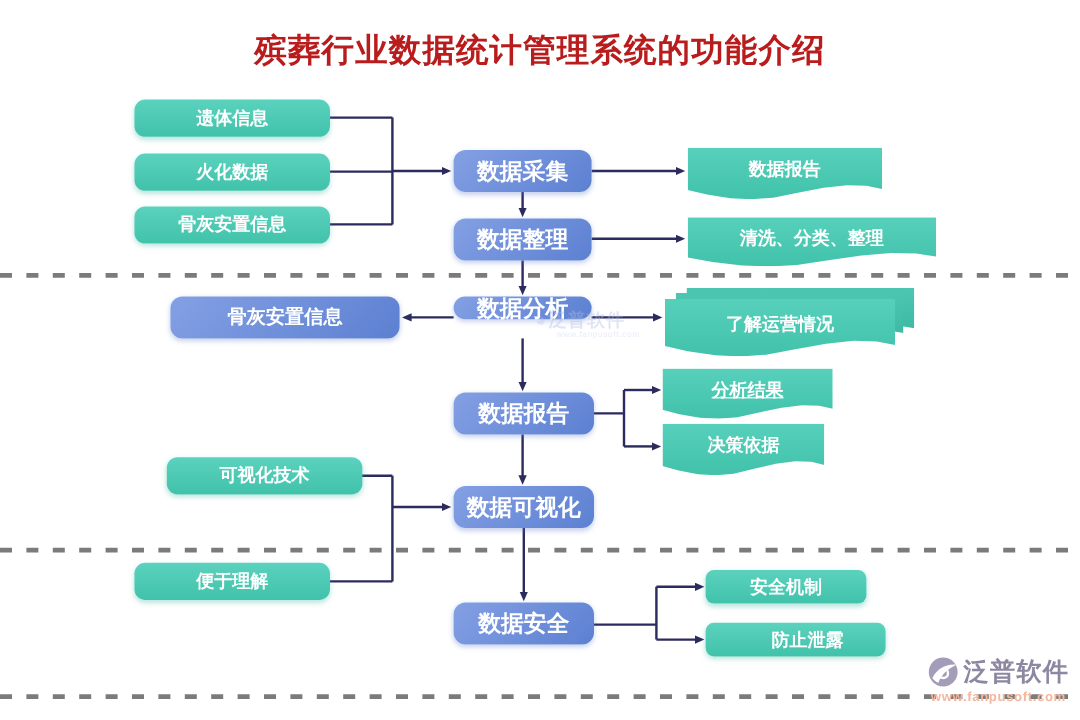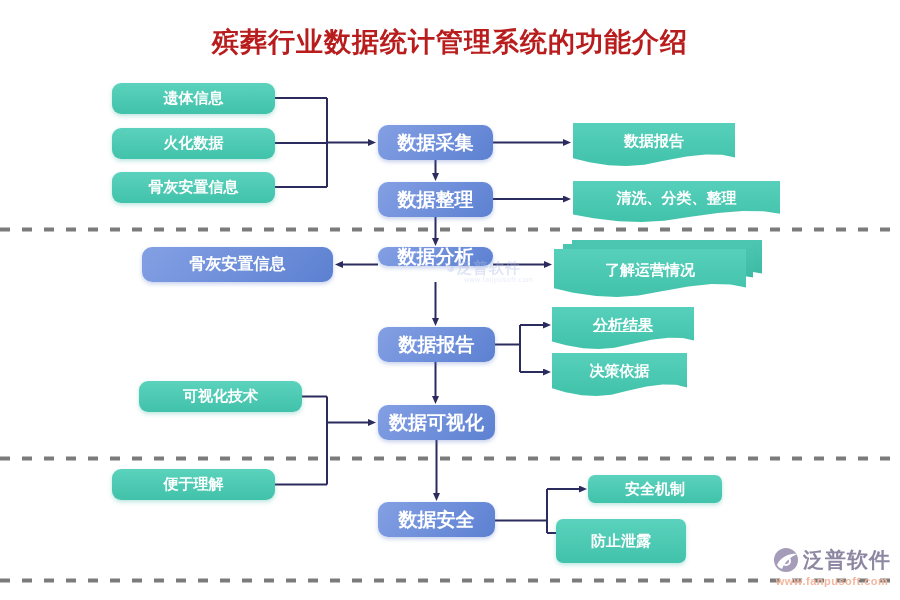--- a/index.html
+++ b/index.html
@@ -135,21 +135,21 @@
   <div class="multidoc" style="left:554px;top:240px;width:212px;height:54px;">
     <div class="doc-back" style="left:18px;top:0;width:190px;height:42px;"></div>
     <div class="doc-back" style="left:9px;top:4px;width:190px;height:42px;"></div>
     <div class="node doc" style="left:0;top:9px;width:192px;height:42px;">了解运营情况</div>
   </div>
 
   <div class="node teal-rect" style="left:112px;top:381px;width:163px;height:31px;margin-left:27px;">可视化技术</div>
   <div class="node teal-rect" style="left:112px;top:469px;width:163px;height:31px;">便于理解</div>
 
   <div class="node teal-rect" style="left:588px;top:475px;width:134px;height:28px;border-radius:7px;">安全机制</div>
-  <div class="node teal-rect" style="left:556px;top:519px;width:130px;height:44px;border-radius:7px;">防止泄露</div>
+  <div class="node teal-rect" style="left:588px;top:519px;width:130px;height:28px;border-radius:7px;padding-left:20px;">防止泄露</div>
 
   <div class="wm">
     <div class="wm-row">
       <span class="wm-icon">◕</span>
       <span class="wm-name">泛普软件</span>
     </div>
     <div class="wm-url">www.fanpusoft.com</div>
   </div>
 
   <div class="brand">

